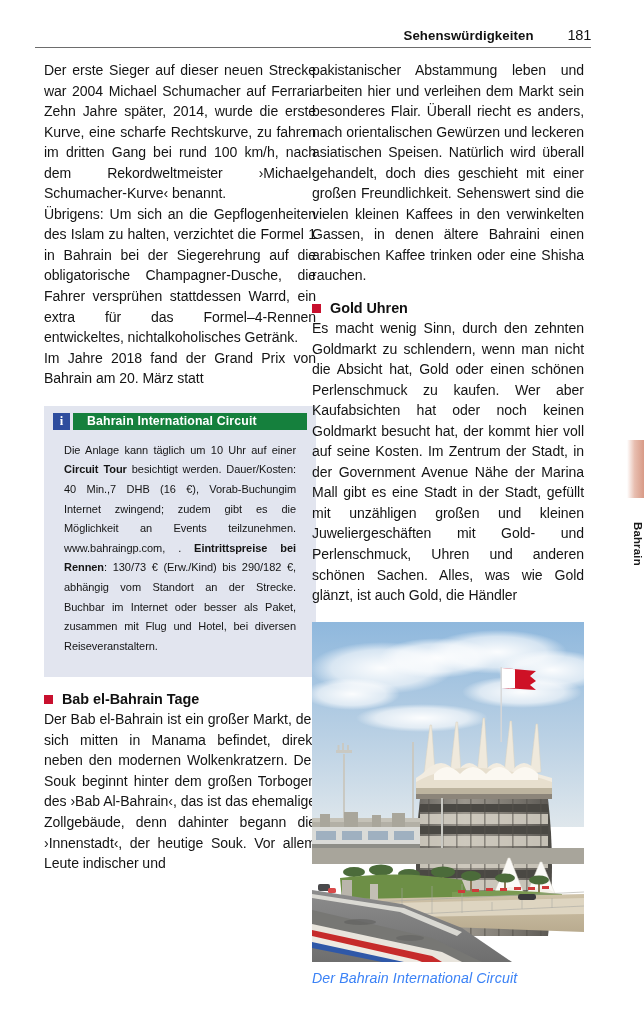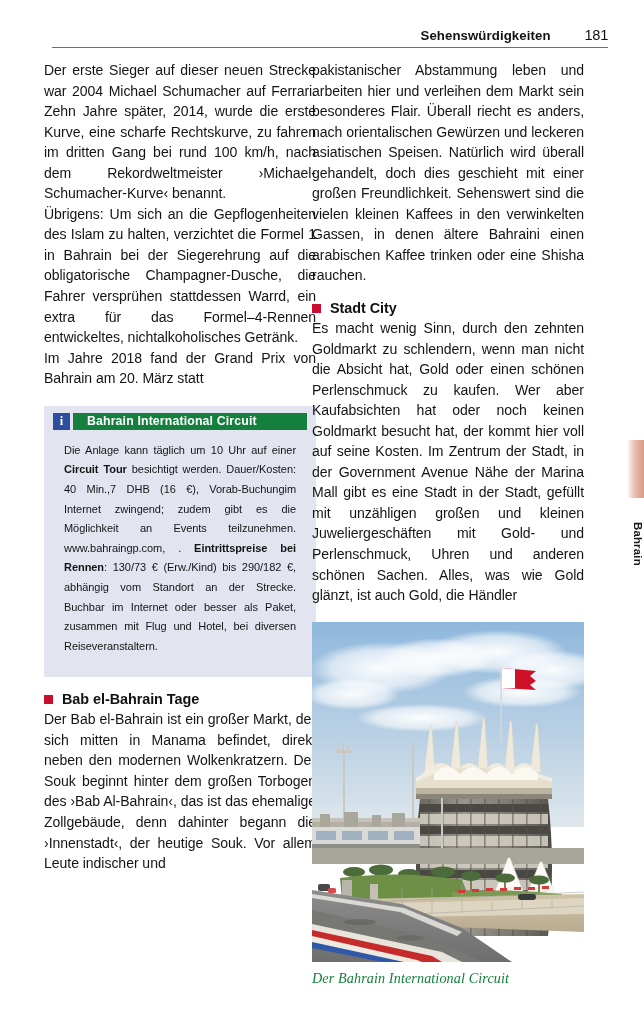--- a/index.html
+++ b/index.html
@@ -12,21 +12,21 @@
     height: 1020px;
     position: relative;
     overflow: hidden;
     font-family: "Liberation Sans", sans-serif;
     color: #111111;
   }
 
   
   #running-head {
     position: absolute;
-    left: 52px;
+    left: 35px;
     top: 27px;
     width: 556px;
     height: 26px;
   }
   #running-head .rh-inner {
     display: flex;
     justify-content: flex-end;
     align-items: baseline;
     border-bottom: 1.3px solid #6d6d6d;
     padding-bottom: 4px;
@@ -144,24 +144,24 @@
     width: 272px;
   }
   #photo {
     width: 272px;
     height: 340px;
     display: block;
     border: 0;
   }
   #photo-caption {
     margin-top: 8px;
-    font-family: Liberation Serif, serif;
+    font-family: Liberation Sans, sans-serif;
     font-style: italic;
     font-size: 14.2px;
-    color: #15803d;
+    color: #3b82f6;
     letter-spacing: 0.1px;
   }
 
   
   #edge-tab {
     position: absolute;
     right: 0;
     top: 440px;
     width: 17px;
     height: 170px;
@@ -213,21 +213,21 @@
   </div>
   <p class="body">Der Bab el-Bahrain ist ein großer Markt, der sich mitten in Manama befindet, direkt neben den modernen Wolkenkratzern. Der Souk beginnt hinter dem großen Torbogen des ›Bab Al-Bahrain‹, das ist das ehemalige Zollgebäude, denn dahinter begann die ›Innenstadt‹, der heutige Souk. Vor allem Leute indischer und</p>
 </div>
 
 <div class="col" id="col-right">
 
   <p class="body">pakistanischer Abstammung leben und arbeiten hier und verleihen dem Markt sein besonderes Flair. Überall riecht es anders, nach orientalischen Gewürzen und leckeren asiatischen Speisen. Natürlich wird überall gehandelt, doch dies geschieht mit einer großen Freundlichkeit. Sehenswert sind die vielen kleinen Kaffees in den verwinkelten Gassen, in denen ältere Bahraini einen arabischen Kaffee trinken oder eine Shisha rauchen.</p>
 
   <div class="section-head">
     <span class="sq"></span>
-    <span class="htxt">Stadt City</span>
+    <span class="htxt">Gold Uhren</span>
   </div>
   <p class="body">Es macht wenig Sinn, durch den zehnten Goldmarkt zu schlendern, wenn man nicht die Absicht hat, Gold oder einen schönen Perlenschmuck zu kaufen. Wer aber Kaufabsichten hat oder noch keinen Goldmarkt besucht hat, der kommt hier voll auf seine Kosten. Im Zentrum der Stadt, in der Government Avenue Nähe der Marina Mall gibt es eine Stadt in der Stadt, gefüllt mit unzähligen großen und kleinen Juweliergeschäften mit Gold- und Perlenschmuck, Uhren und anderen schönen Sachen. Alles, was wie Gold glänzt, ist auch Gold, die Händler</p>
 
   <div id="photo-wrap">
     <svg id="photo" viewBox="0 0 272 340" preserveAspectRatio="none">
       <defs>
         <linearGradient id="sky" x1="0" y1="0" x2="0" y2="1">
           <stop offset="0%" stop-color="#8fb8dd"></stop>
           <stop offset="55%" stop-color="#b9d0e4"></stop>
           <stop offset="100%" stop-color="#dfe7ec"></stop>

